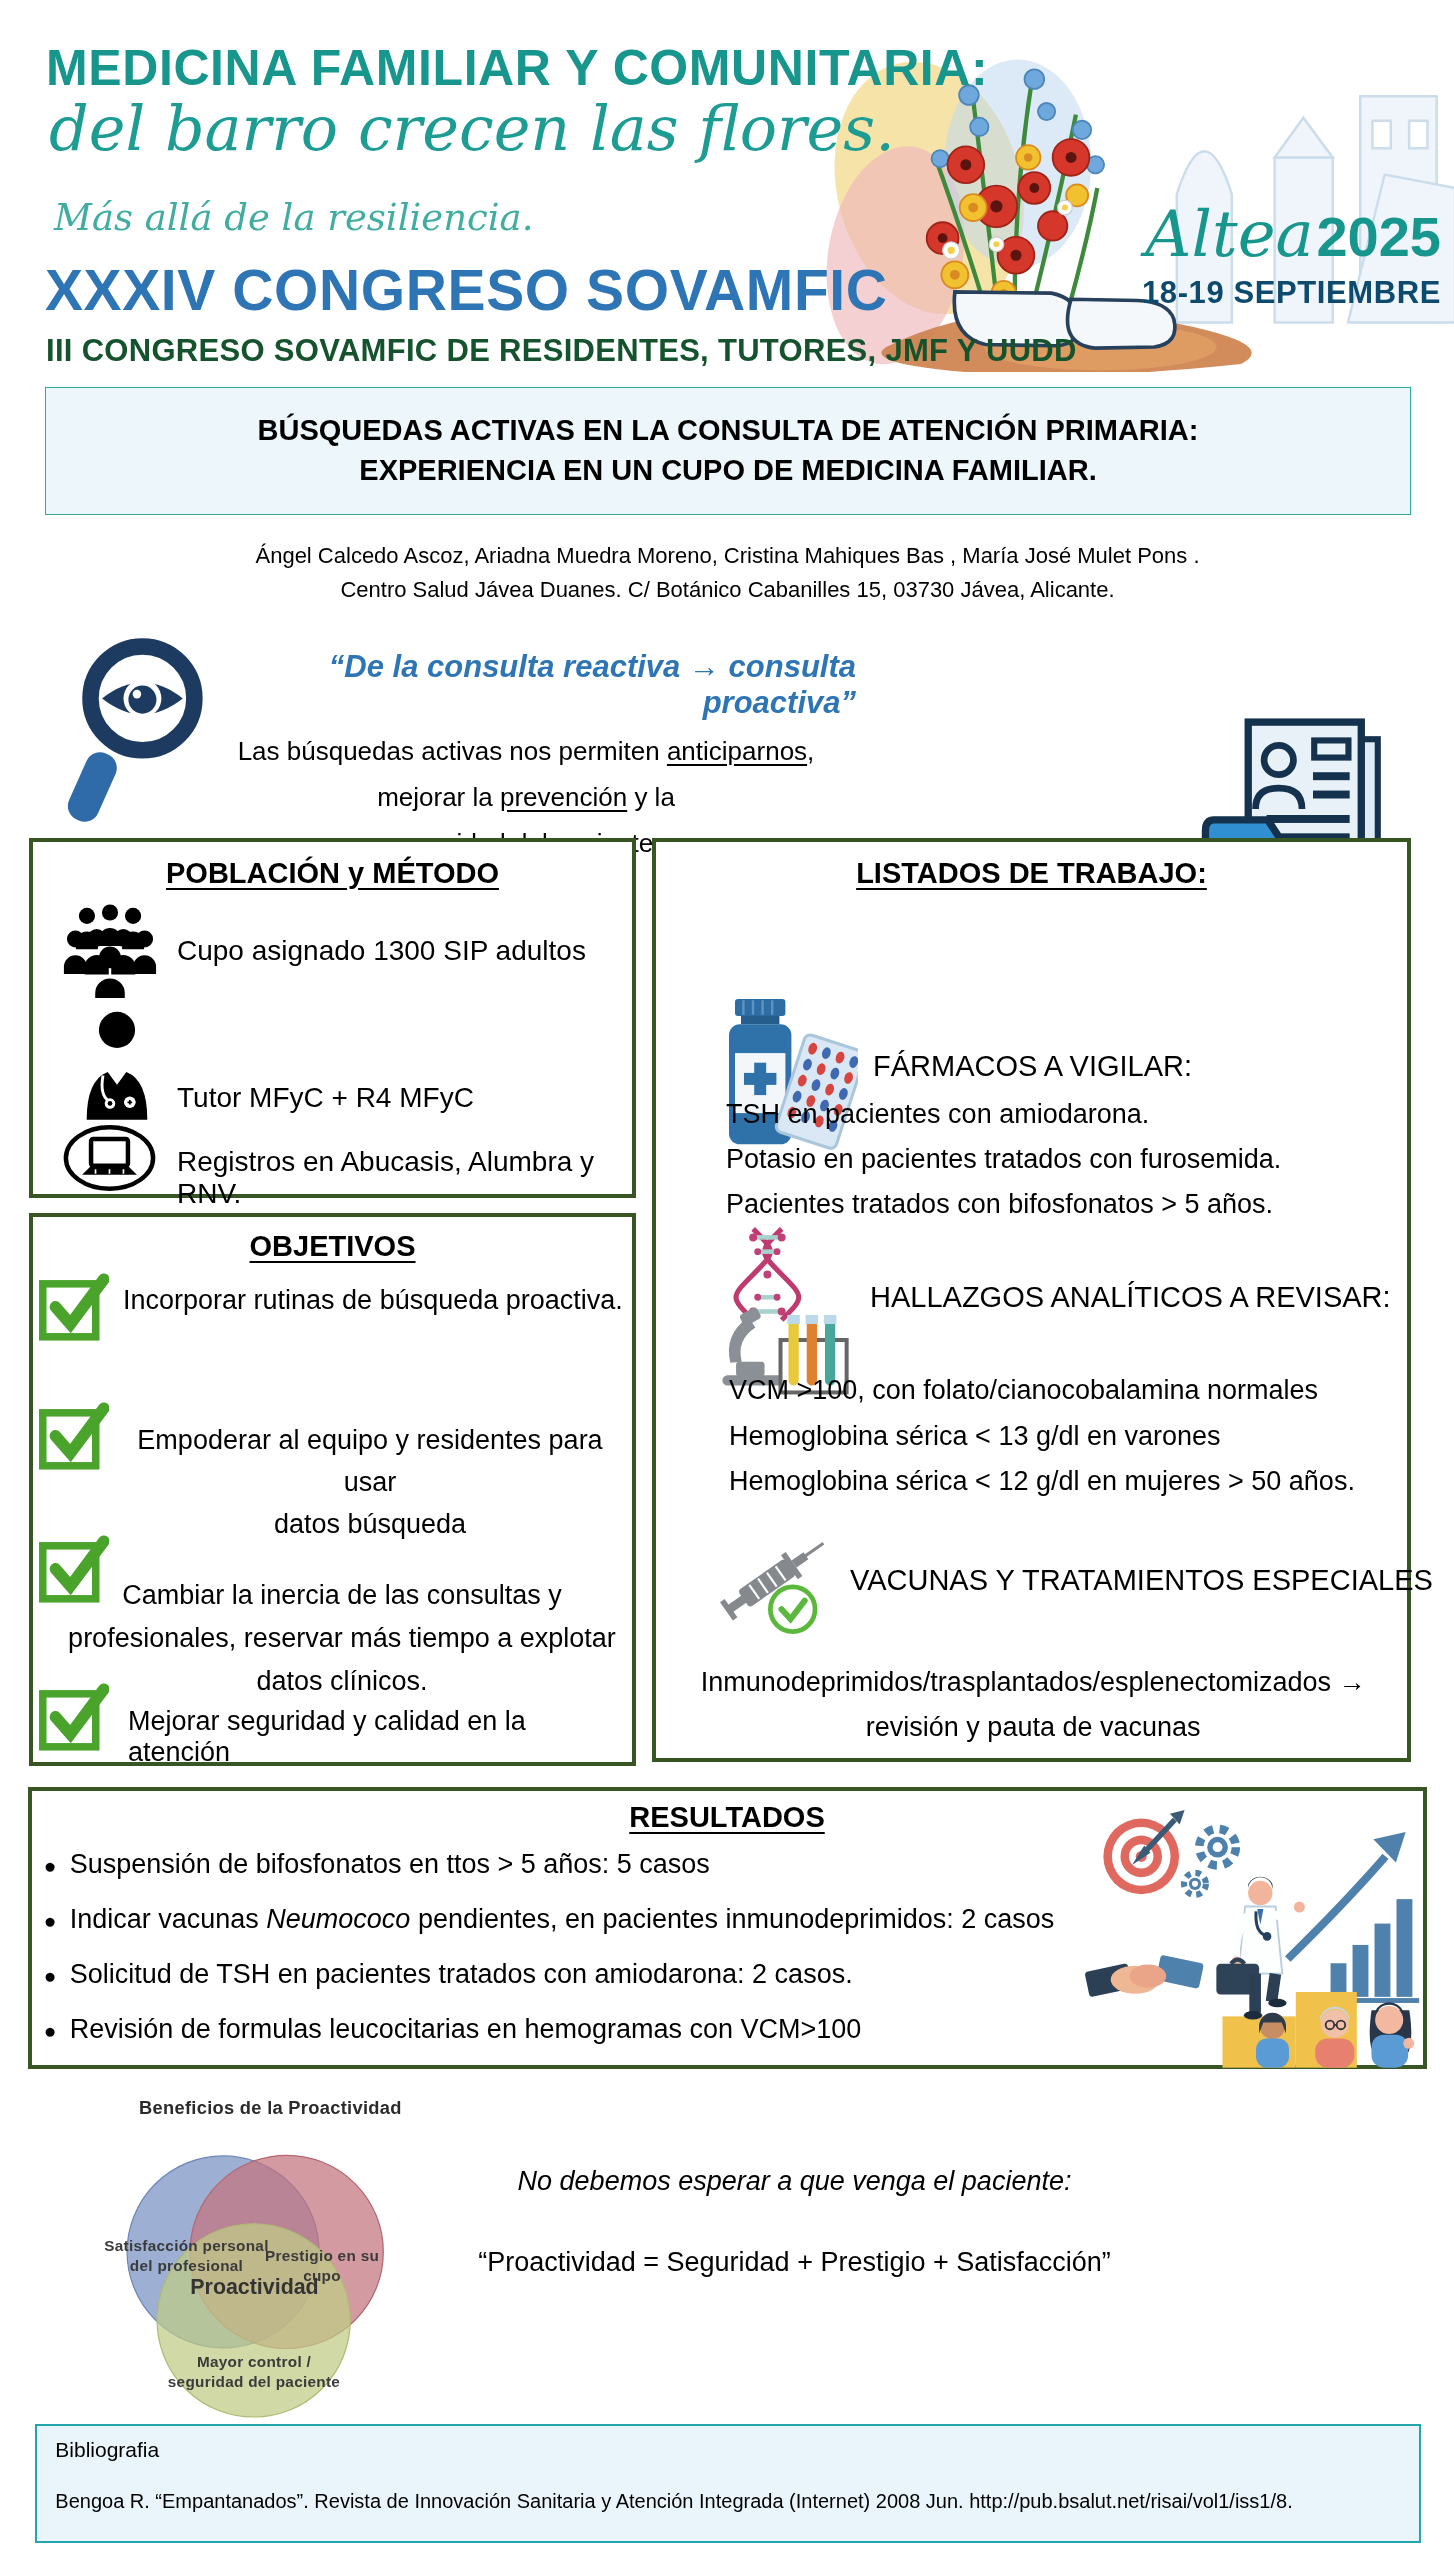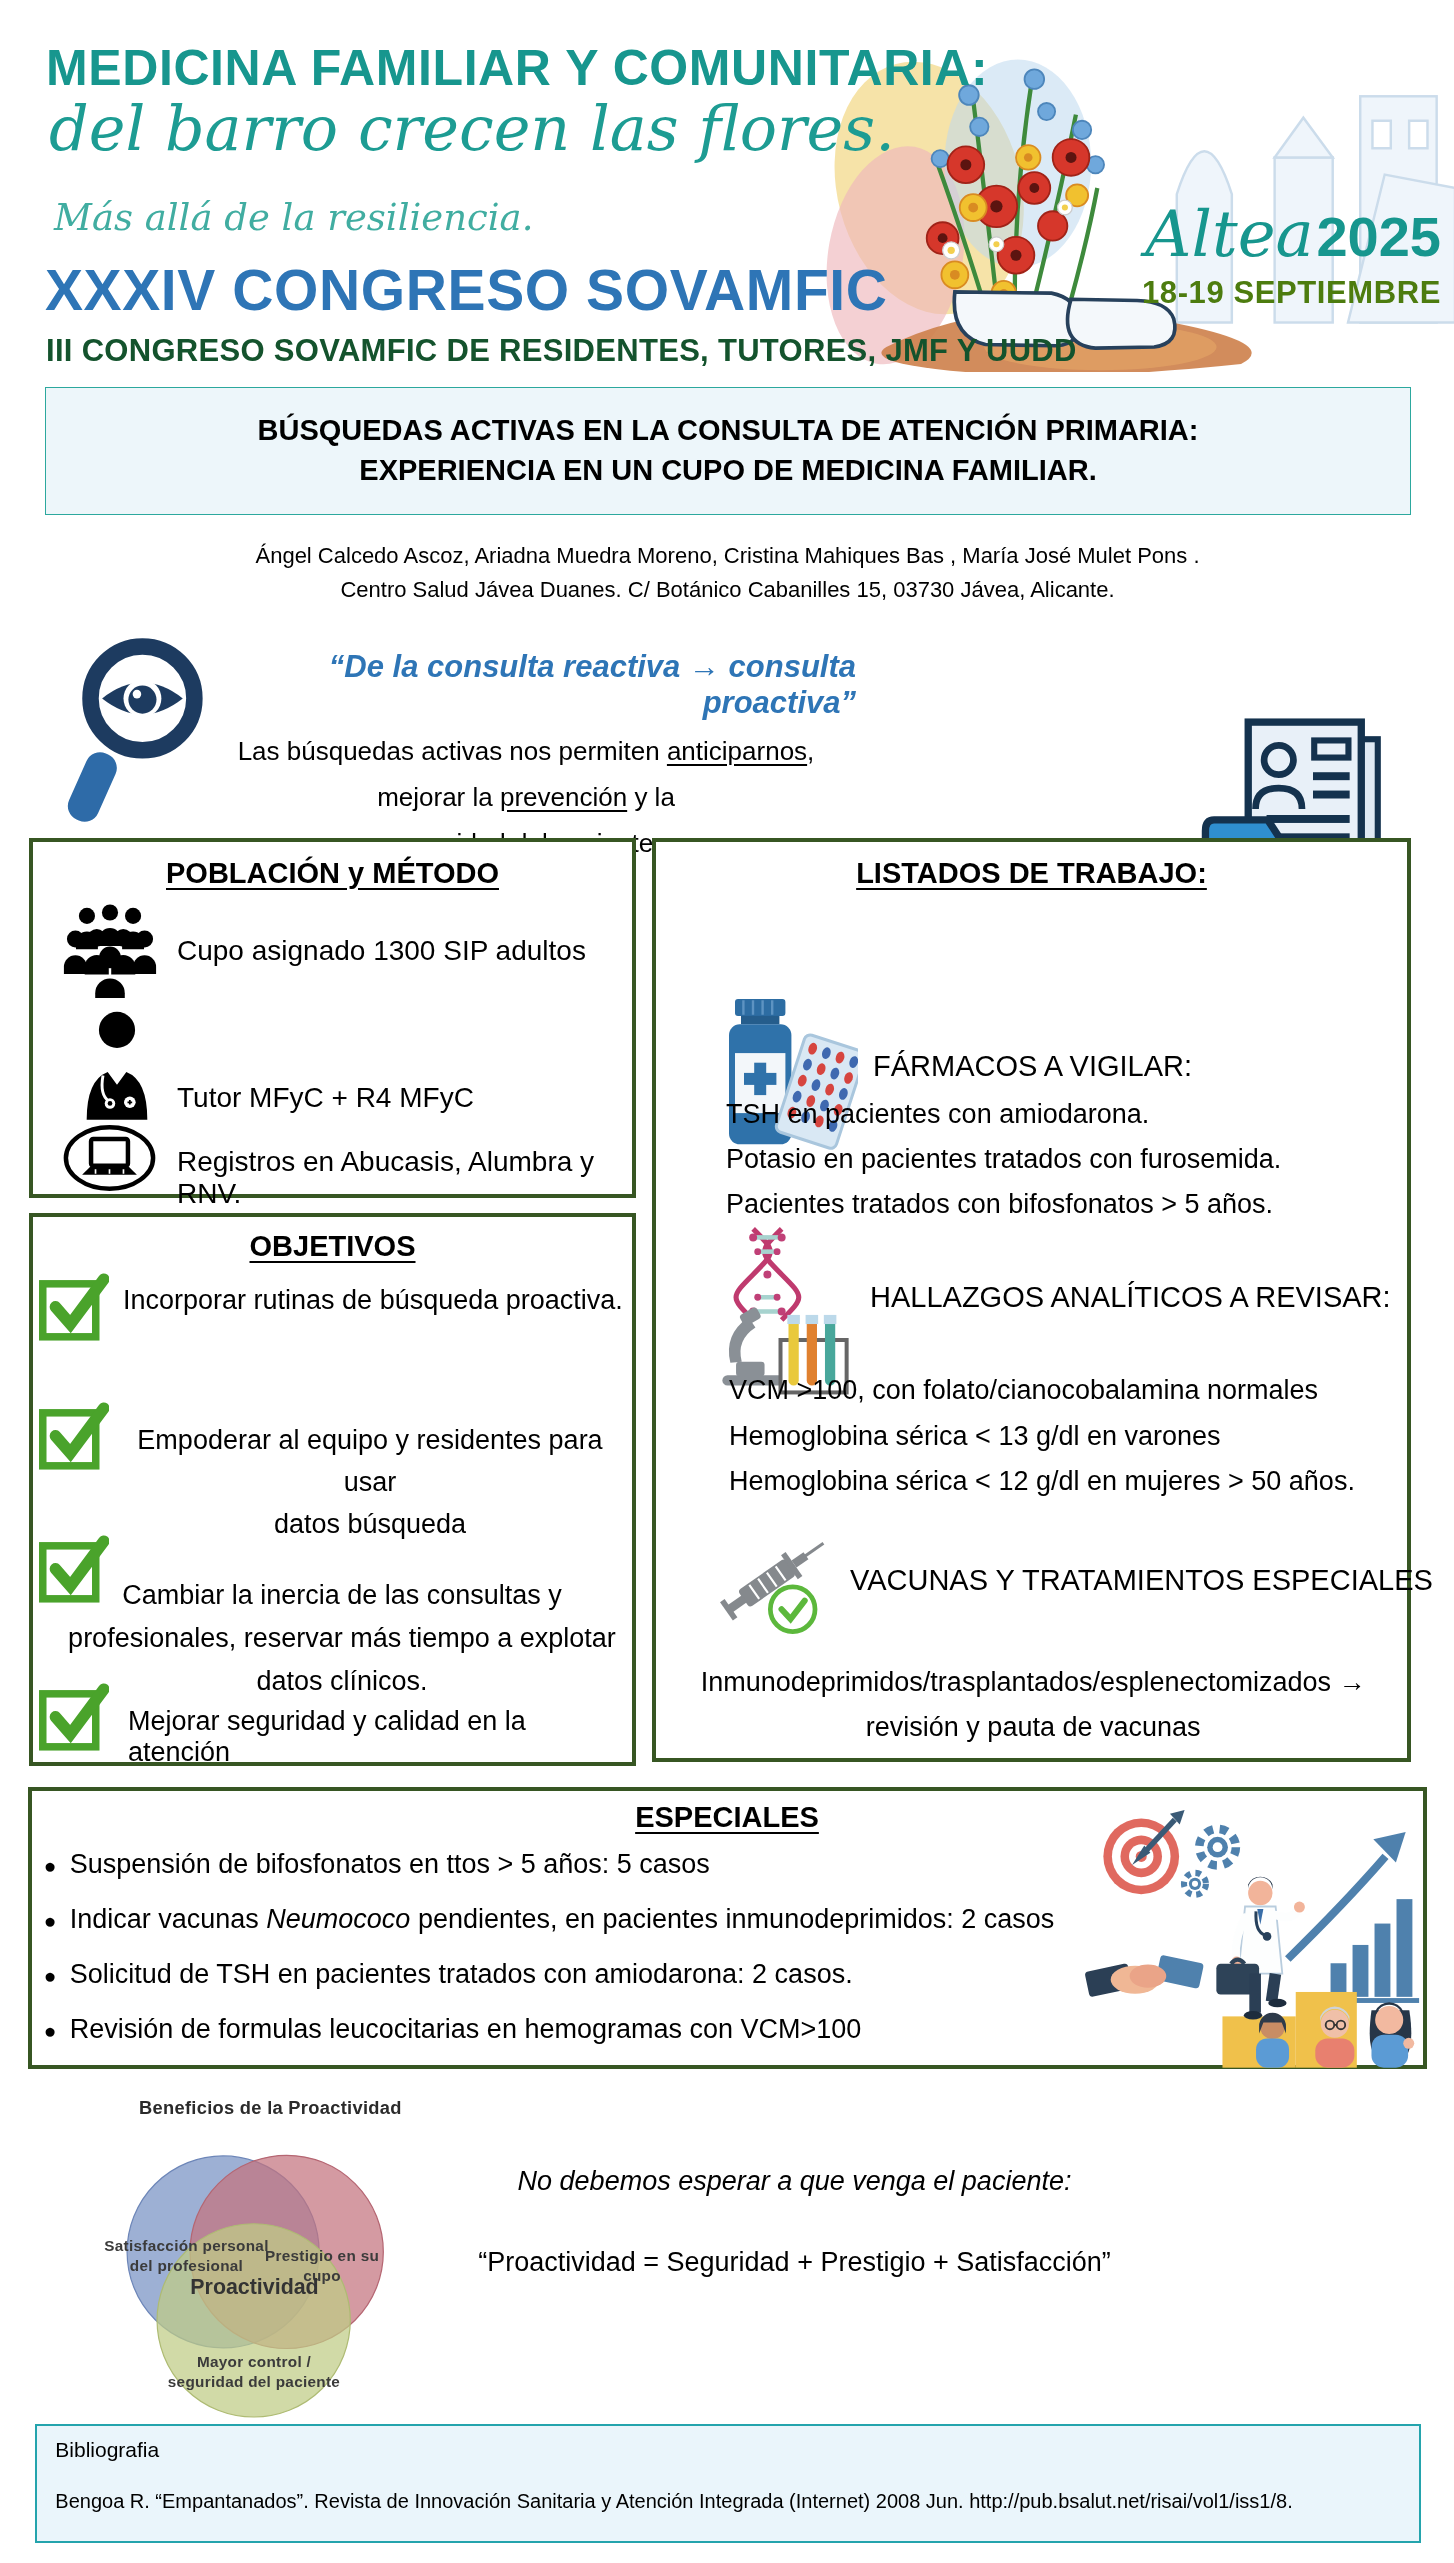--- a/index.html
+++ b/index.html
@@ -10,21 +10,21 @@
   
   .h-title{left:46px;top:39px;font-size:50px;font-weight:700;color:#17968e;letter-spacing:0.6px;}
   .h-script{left:49px;top:92px;font-size:62px;font-style:italic;font-family:"DejaVu Serif",serif;color:#1d9c93;}
   .h-subscript{left:54px;top:196px;font-size:37px;font-style:italic;font-family:"DejaVu Serif",serif;color:#41ada1;}
   .h-congress{left:45px;top:257px;font-size:57px;font-weight:700;color:#2e75b6;letter-spacing:0.6px;}
   .h-congress-sub{left:46px;top:333px;font-size:31px;font-weight:700;color:#14532d;letter-spacing:0.3px;}
   .h-illustration{left:813px;top:3.7px;width:642px;height:368px;}
   .h-altea{left:1136px;top:197px;width:305px;text-align:right;color:#17968e;white-space:nowrap;}
   .h-altea .altea-script{font-family:"DejaVu Serif",serif;font-style:italic;font-size:64px;}
   .h-altea .altea-year{font-size:56px;font-weight:700;}
-  .h-dates{left:1136px;top:275px;width:305px;text-align:right;font-size:31px;font-weight:700;color:#4d7c0f;letter-spacing:0.6px;}
+  .h-dates{left:1136px;top:275px;width:305px;text-align:right;font-size:31px;font-weight:700;color:#0c4a6e;letter-spacing:0.6px;}
 
   
   .title-box{left:45px;top:387px;width:1366px;height:128px;background:#edf6fa;
              border:1.8px solid #2ca89e;box-sizing:border-box;text-align:center;padding-top:22px;}
   .title-line{font-size:29px;font-weight:700;line-height:40px;}
   .authors{left:0;top:539px;width:1455px;text-align:center;font-size:22px;line-height:34px;}
 
   
   .eye-icon{left:63px;top:631px;width:154px;height:191px;}
   .quote{left:196px;top:649px;width:660px;text-align:right;font-size:31px;font-weight:700;
@@ -399,21 +399,21 @@
       </svg>
     </div>
     <div class="abs sec-label" style="left:194px;top:722px;">VACUNAS Y TRATAMIENTOS ESPECIALES</div>
     <div class="abs" style="left:12.2px;top:818px;width:730px;text-align:center;font-size:27px;line-height:45px;">
       <div>Inmunodeprimidos/trasplantados/esplenectomizados →</div>
       <div>revisión y pauta de vacunas</div>
     </div>
   </div>
 
   <div class="abs gbox box-resultados">
-    <div class="gbox-title" style="margin-top:9.8px;">ESPECIALES</div>
+    <div class="gbox-title" style="margin-top:9.8px;">RESULTADOS</div>
     <div class="abs res-bullets">
       <div class="res-bullet"><span>Suspensión de bifosfonatos en ttos &gt; 5 años: 5 casos</span></div>
       <div class="res-bullet"><span>Indicar vacunas </span><span class="it">Neumococo</span><span> pendientes, en pacientes inmunodeprimidos: 2 casos</span></div>
       <div class="res-bullet"><span>Solicitud de TSH en  pacientes tratados con amiodarona: 2 casos.</span></div>
       <div class="res-bullet"><span>Revisión de formulas leucocitarias en hemogramas con VCM&gt;100</span></div>
     </div>
     <div class="abs res-illo">
       <svg width="100%" height="100%" viewBox="0 0 578 446">
         <g>
           <circle cx="115" cy="100" r="62" fill="#e0695f"></circle>

